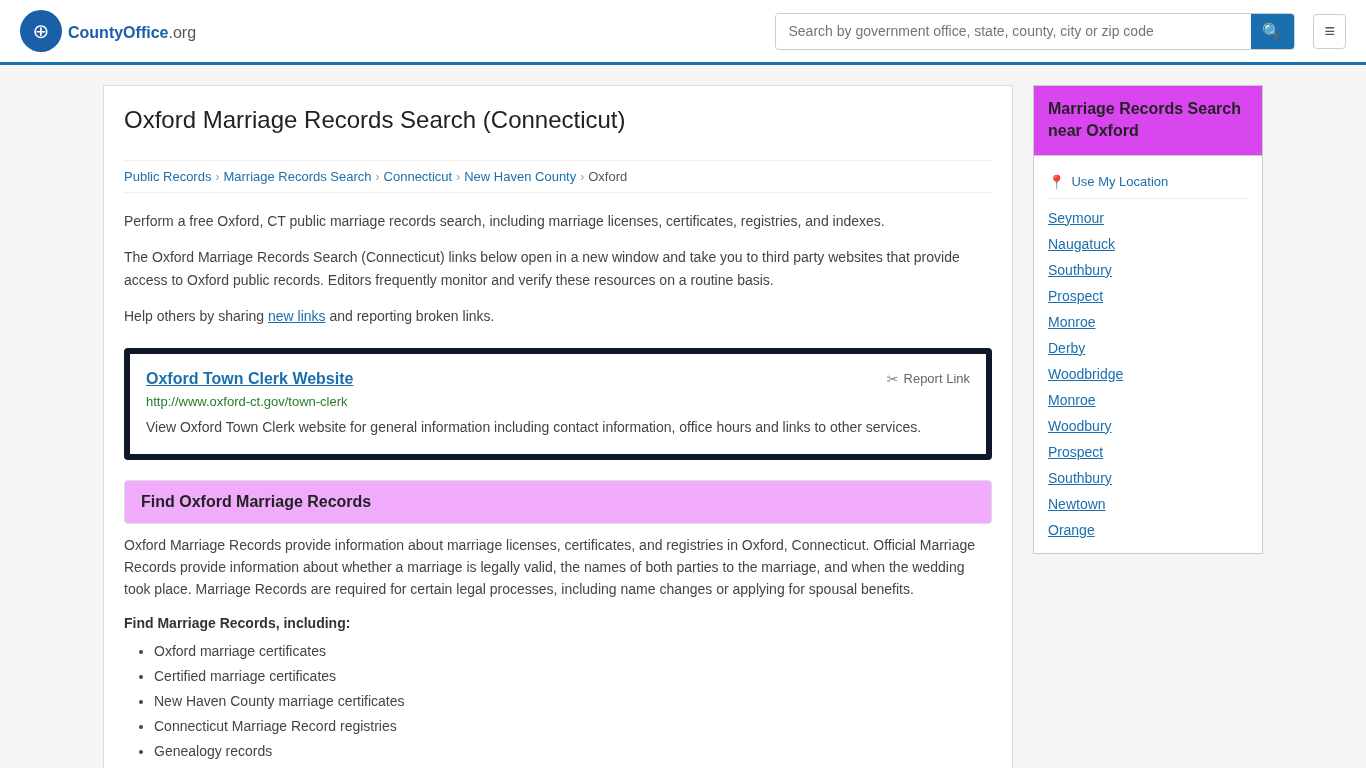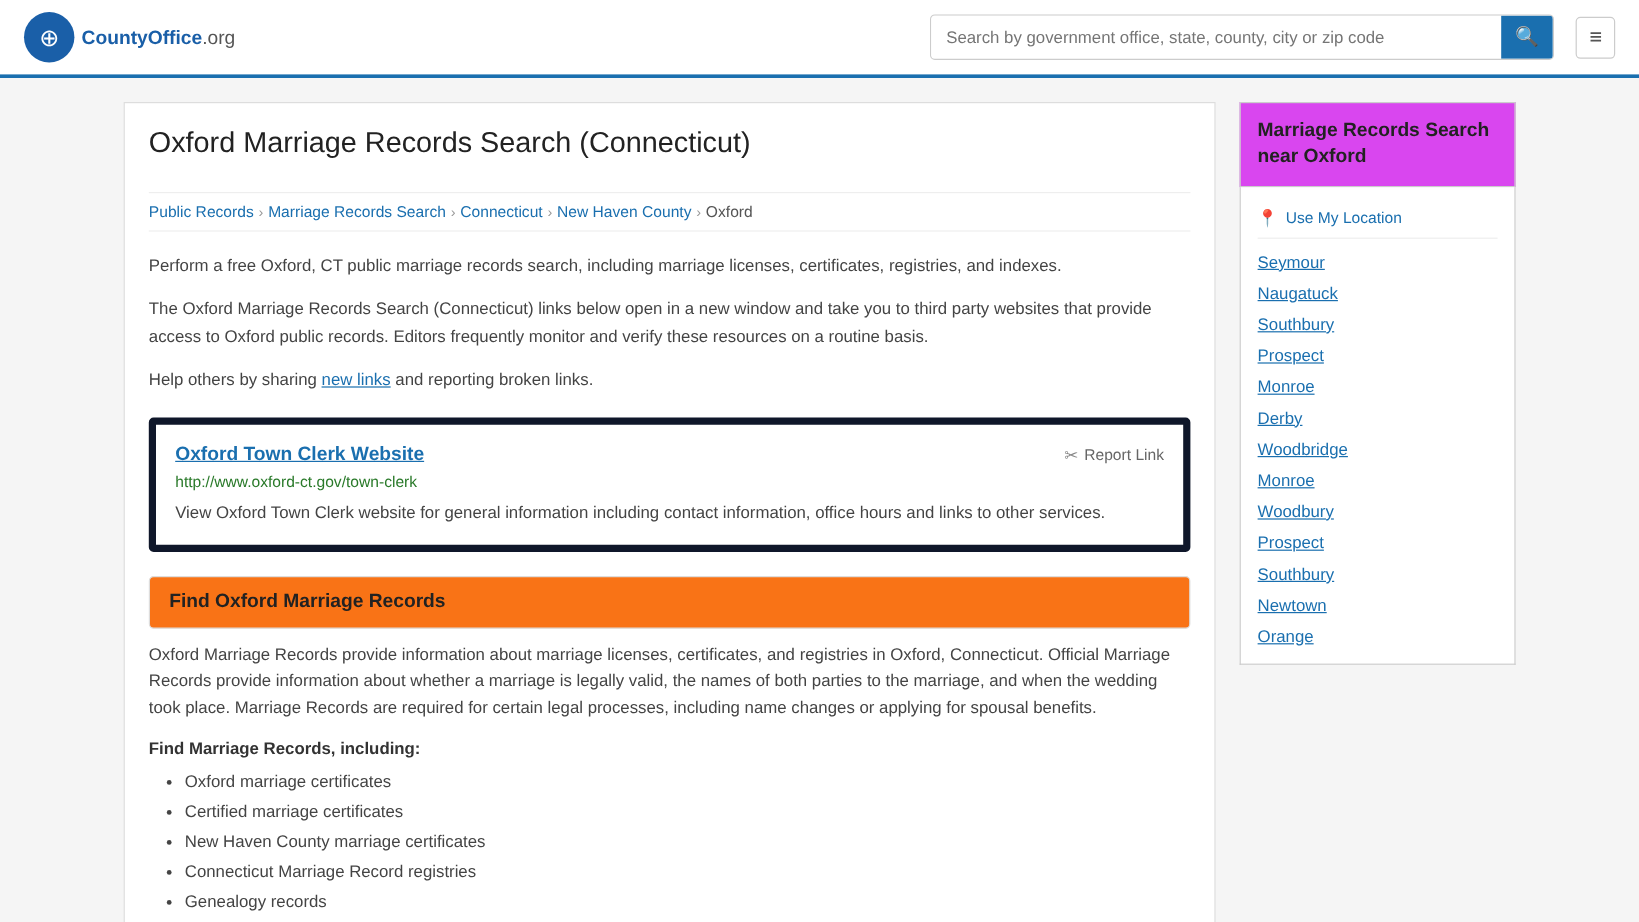--- a/index.html
+++ b/index.html
@@ -180,21 +180,21 @@
       display: block;
     }
     .link-card-desc {
       font-size: 14px;
       color: #444;
       line-height: 1.5;
     }
 
     
     .section-box {
-      background: #f97316;
+      background: #f0abfc;
       border: 1px solid #ddd;
       border-radius: 4px;
       padding: 12px 16px;
       margin: 20px 0 10px 0;
     }
     .section-box h2 {
       font-size: 16px;
       font-weight: bold;
       color: #222;
     }

